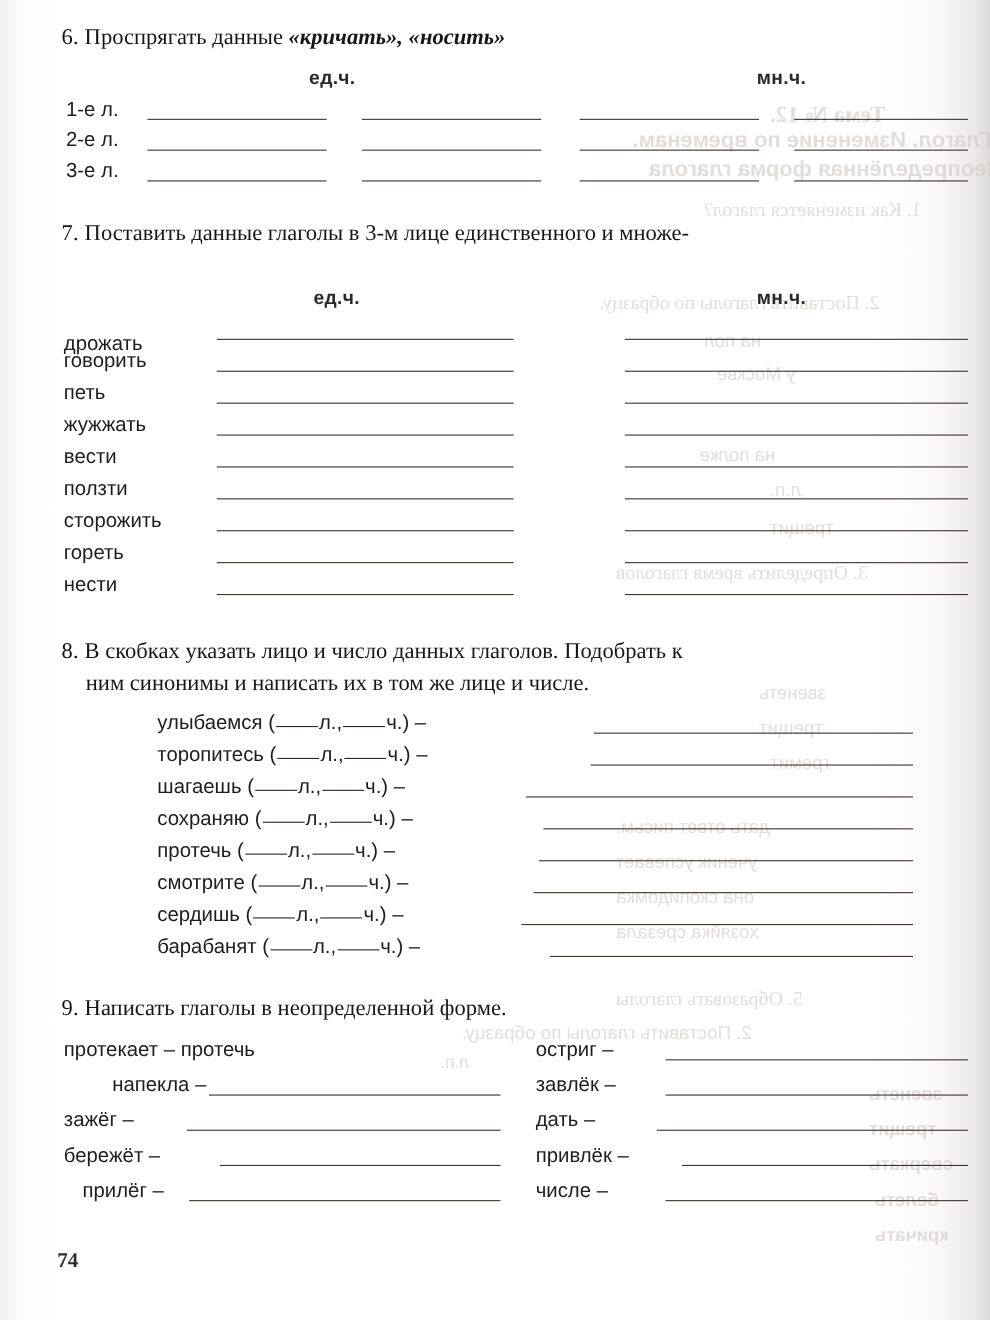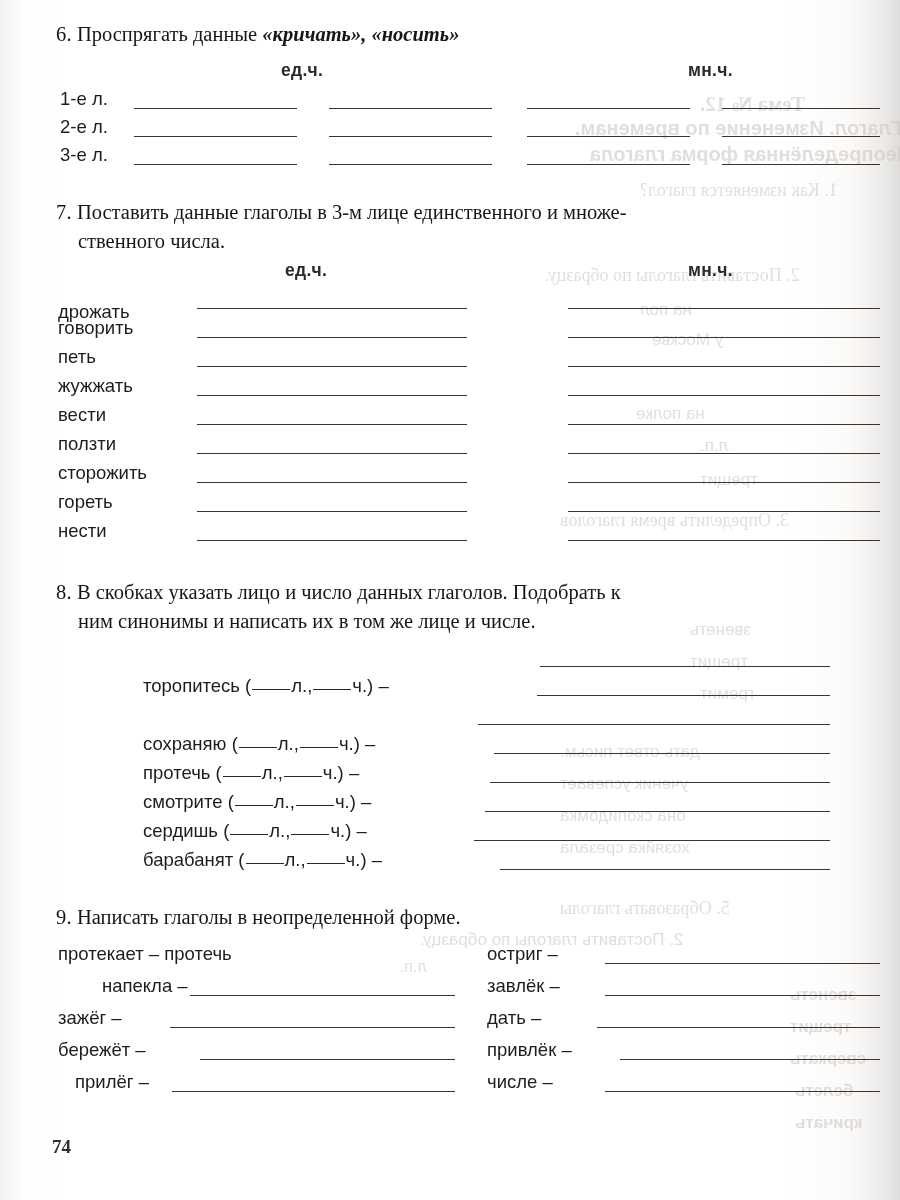--- a/index.html
+++ b/index.html
@@ -167,21 +167,20 @@
 
     <div class="word" style="left:60px; top:144px;">3-е л.</div>
     <div class="rule" style="left:134px; top:164px; width:163px;"></div>
     <div class="rule" style="left:329px; top:164px; width:163px;"></div>
     <div class="rule" style="left:527px; top:164px; width:163px;"></div>
     <div class="rule" style="left:722px; top:164px; width:158px;"></div>
 
     <div class="task" style="left:56px; top:198px; width:820px;">
       <span class="num">7.</span>
       <span>Поставить данные глаголы в 3-м лице единственного и множе-</span>
-      <span class="ind">ственного числа.</span>
     </div>
 
     <div class="colhdr" style="left:285px; top:260px;">ед.ч.</div>
     <div class="colhdr" style="left:688px; top:260px;">мн.ч.</div>
 
     <div class="word" style="left:58px; top:301px;">дрожать</div>
     <div class="word" style="left:58px; top:317px;">говорить</div>
     <div class="word" style="left:58px; top:346px;">петь</div>
     <div class="word" style="left:58px; top:375px;">жужжать</div>
     <div class="word" style="left:58px; top:404px;">вести</div>
@@ -209,29 +208,39 @@
     <div class="rule thin" style="left:568px; top:482px; width:312px;"></div>
     <div class="rule thin" style="left:568px; top:511px; width:312px;"></div>
     <div class="rule thin" style="left:568px; top:540px; width:312px;"></div>
 
     <div class="task" style="left:56px; top:578px; width:830px;">
       <span class="num">8.</span>
       <span>В скобках указать лицо и число данных глаголов. Подобрать к</span>
       <span class="ind">ним синонимы и написать их в том же лице и числе.</span>
     </div>
 
+    <div class="word" style="left:143px; top:646px;">
+      <span>улыбаемся</span>
+      <span>(</span><span class="inlineblank" style="width:38px;"></span><span>л.,</span><span class="inlineblank" style="width:38px;"></span><span>ч.)</span>
+      <span>–</span>
+    </div>
     <div class="rule thin" style="left:540px; top:666px; width:290px;"></div>
 
     <div class="word" style="left:143px; top:675px;">
       <span>торопитесь</span>
       <span>(</span><span class="inlineblank" style="width:38px;"></span><span>л.,</span><span class="inlineblank" style="width:38px;"></span><span>ч.)</span>
       <span>–</span>
     </div>
     <div class="rule thin" style="left:537px; top:695px; width:293px;"></div>
 
+    <div class="word" style="left:143px; top:704px;">
+      <span>шагаешь</span>
+      <span>(</span><span class="inlineblank" style="width:38px;"></span><span>л.,</span><span class="inlineblank" style="width:38px;"></span><span>ч.)</span>
+      <span>–</span>
+    </div>
     <div class="rule thin" style="left:478px; top:724px; width:352px;"></div>
 
     <div class="word" style="left:143px; top:733px;">
       <span>сохраняю</span>
       <span>(</span><span class="inlineblank" style="width:38px;"></span><span>л.,</span><span class="inlineblank" style="width:38px;"></span><span>ч.)</span>
       <span>–</span>
     </div>
     <div class="rule thin" style="left:494px; top:753px; width:336px;"></div>
 
     <div class="word" style="left:143px; top:762px;">

